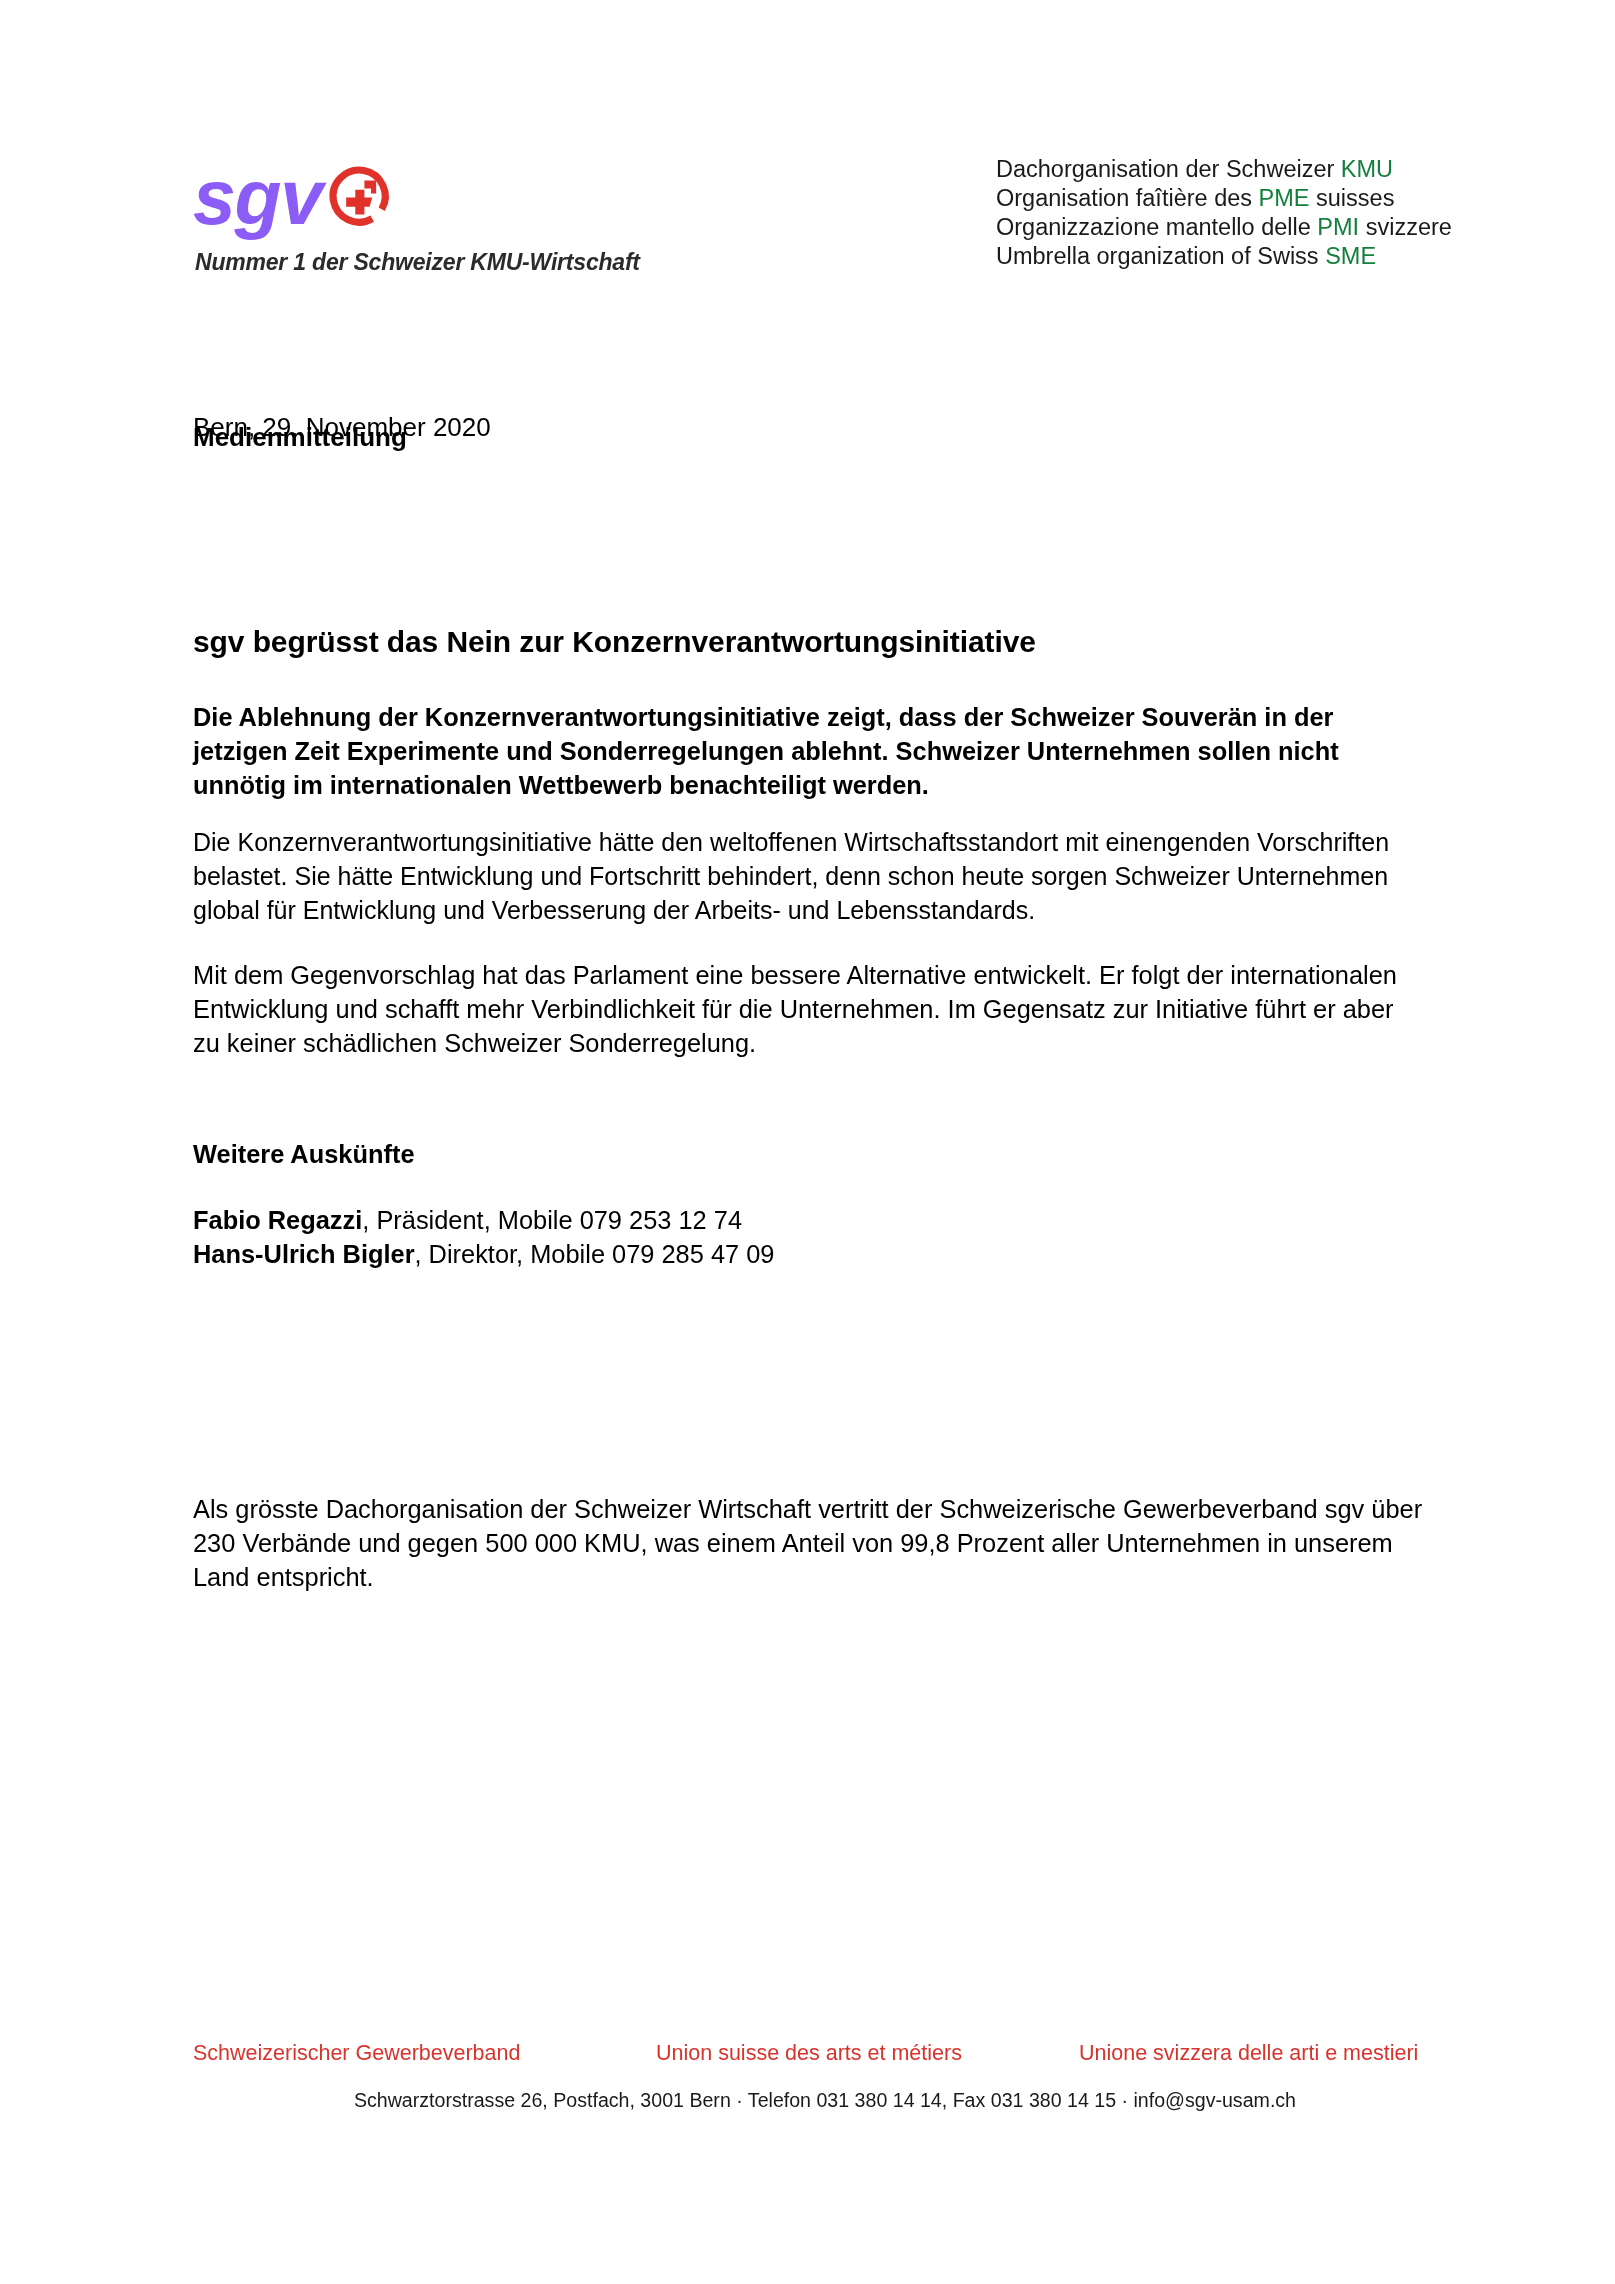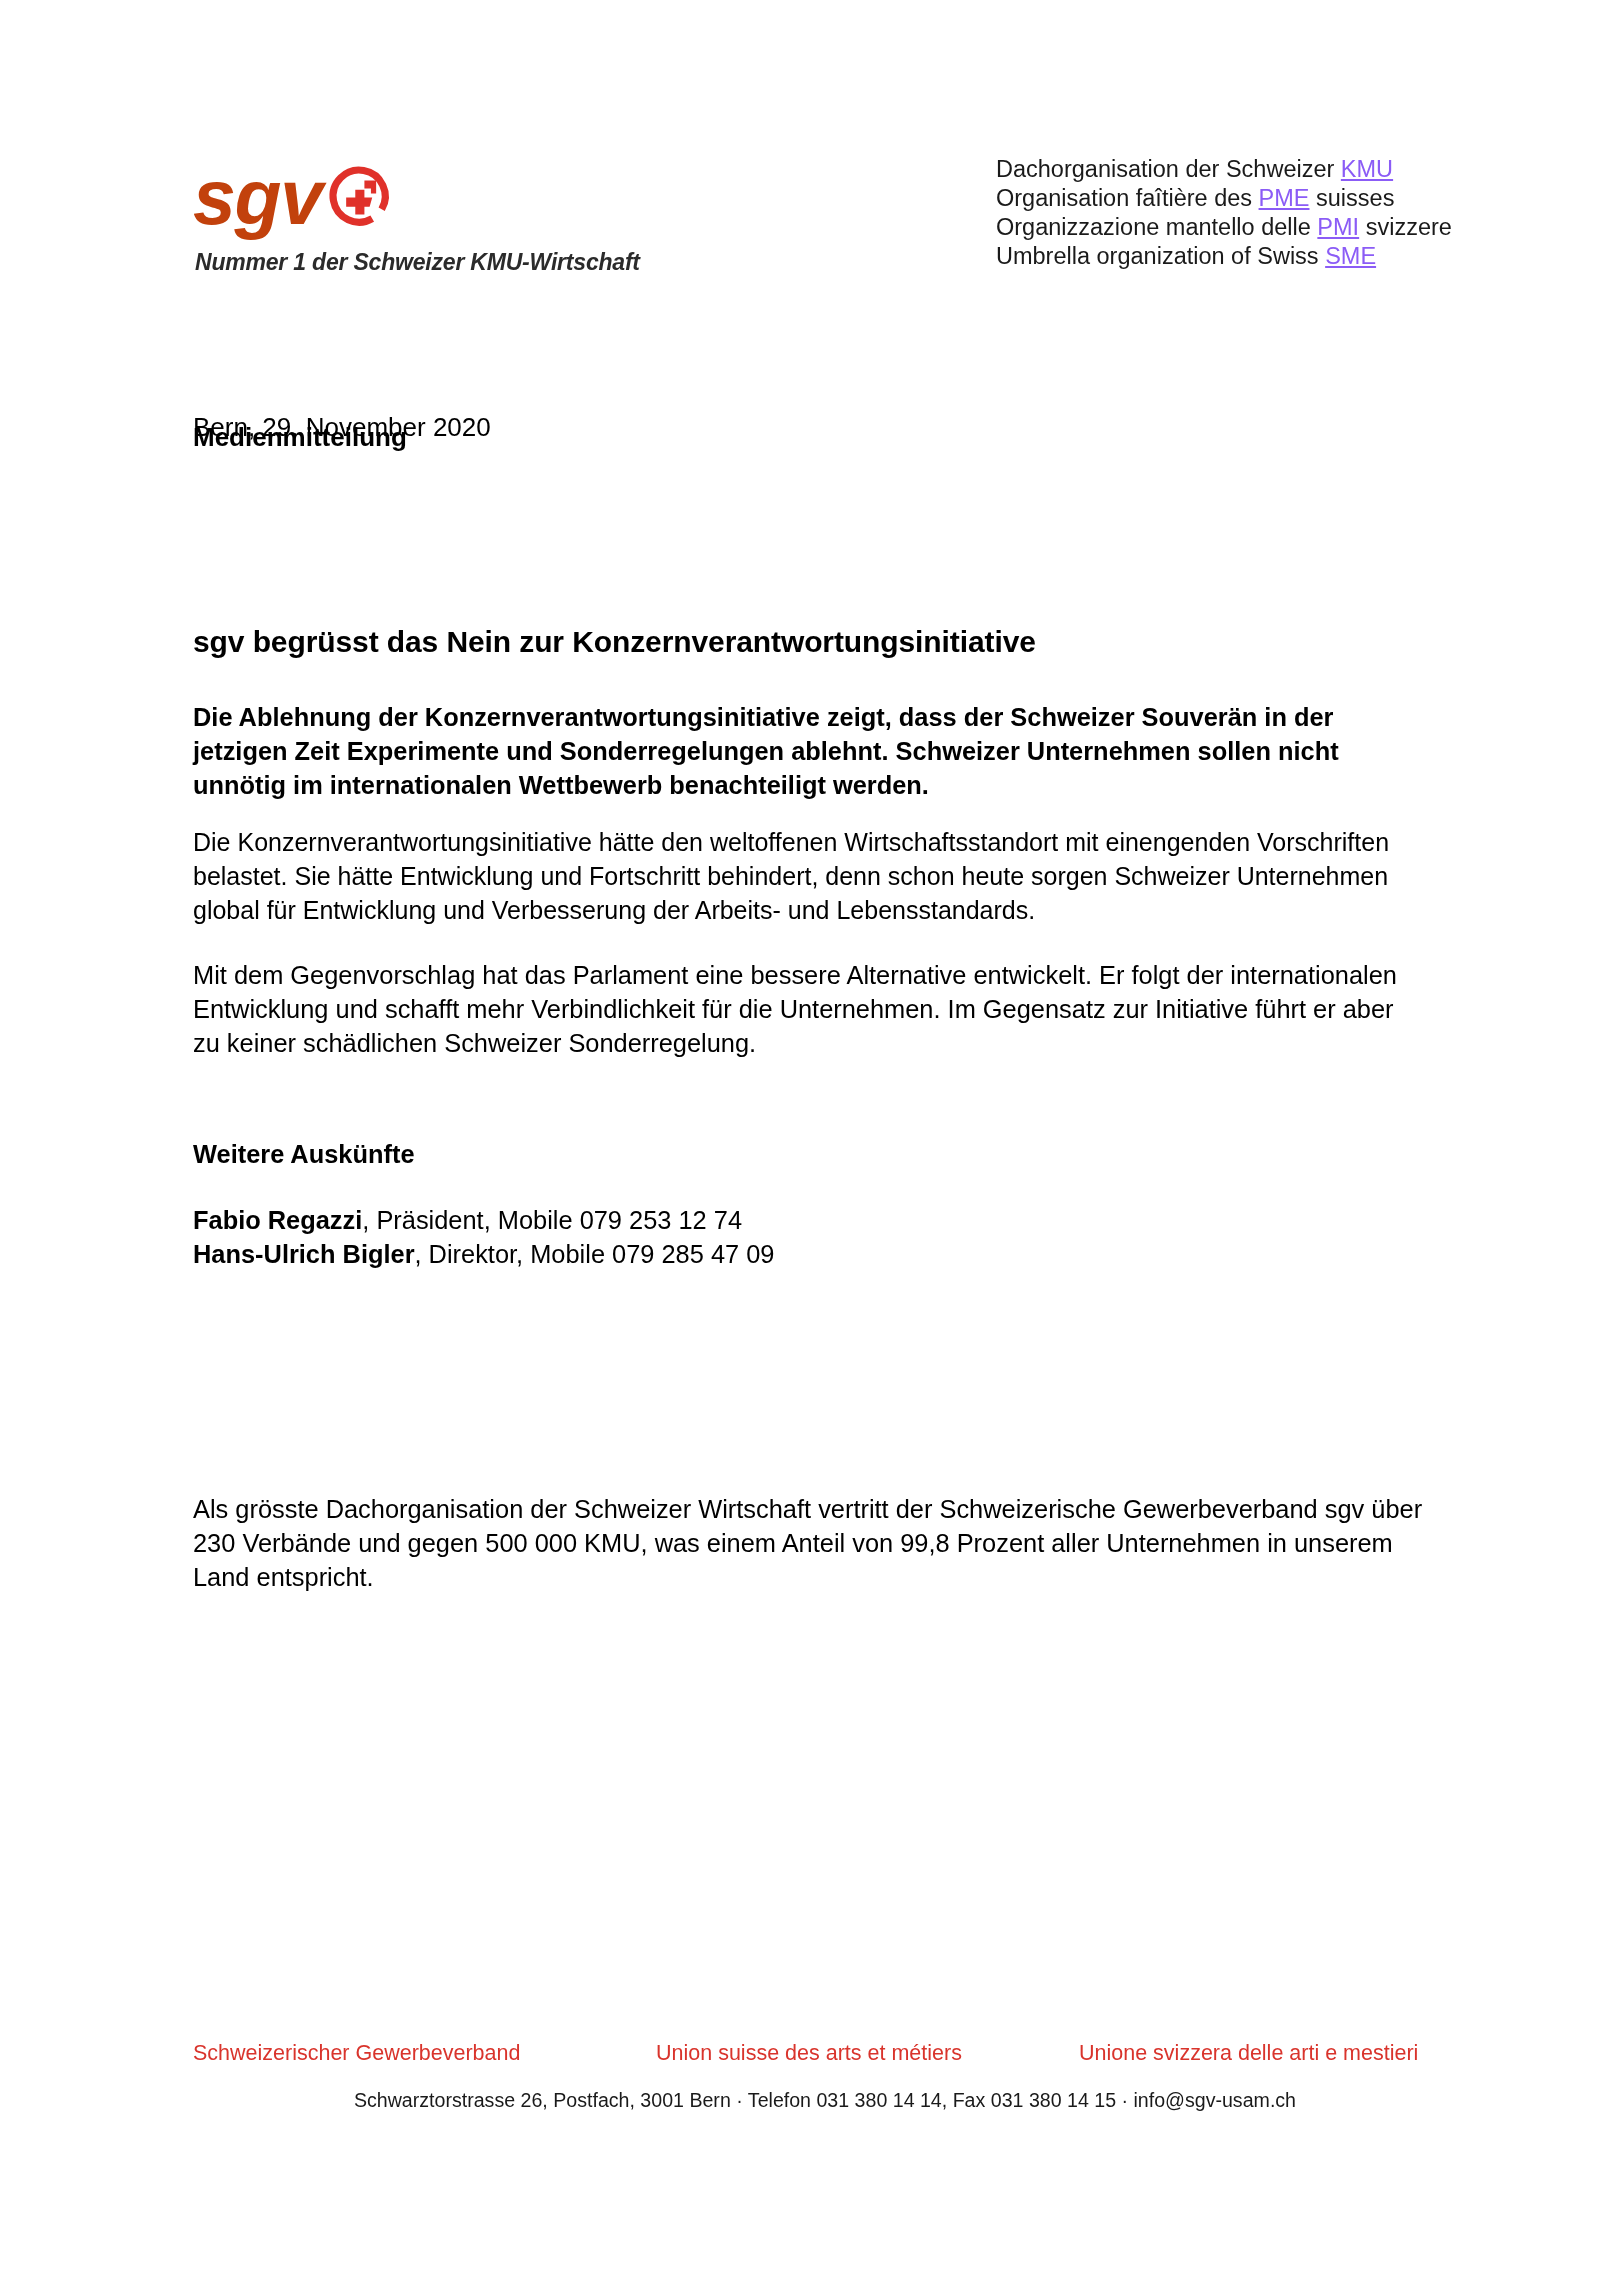--- a/index.html
+++ b/index.html
@@ -39,21 +39,21 @@
     align-items: center;
     height: 85px;
     line-height: 1;
   }
   .logo-word {
     font-family: "Liberation Sans", sans-serif;
     font-style: italic;
     font-weight: bold;
     font-size: 77px;
     letter-spacing: -1.3px;
-    color: #c2410c;
+    color: #8b5cf6;
     line-height: 1;
     text-align: center;
   }
   #logo-emblem {
     position: relative;
     width: 73px;
     height: 73px;
     margin: 0 3.9px 0 2.6px;
     flex: 0 0 auto;
   }
@@ -73,21 +73,21 @@
   #org-lines {
     position: absolute;
     left: 996px;
     top: 155px;
     font-size: 23.5px;
     line-height: 29px;
     color: #1a1a1a;
     white-space: nowrap;
   }
   .org-line { display: block; }
-  .accent { color: #8b5cf6; text-decoration: underline; }
+  .accent { color: #15803d; }
 
   
   #content {
     position: absolute;
     left: 193px;
     top: 0;
     width: 1232px;
   }
   .block { position: absolute; left: 0; }
 

